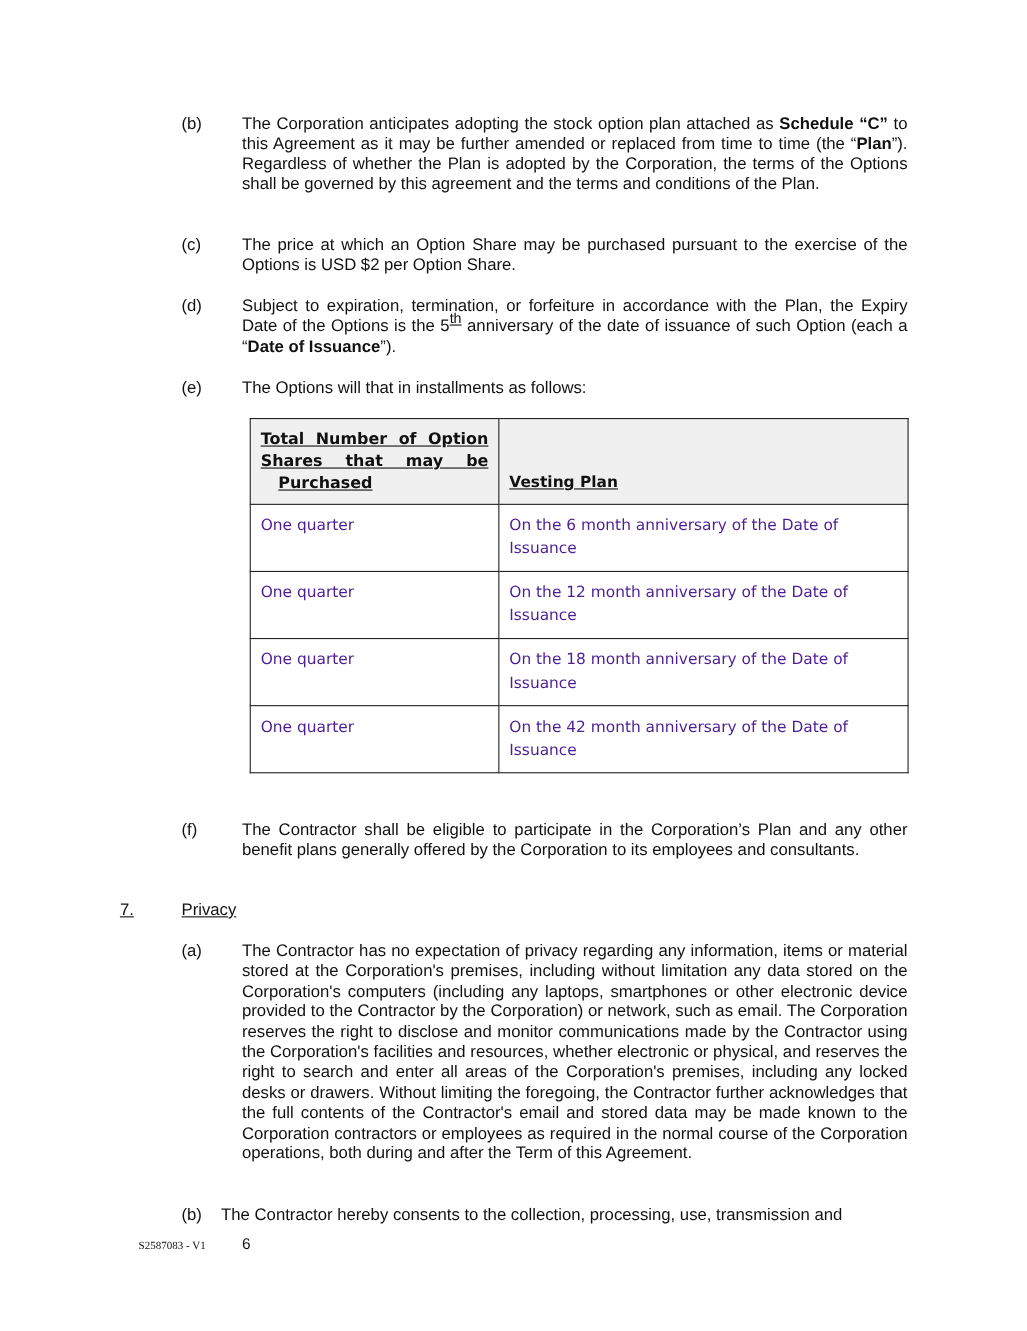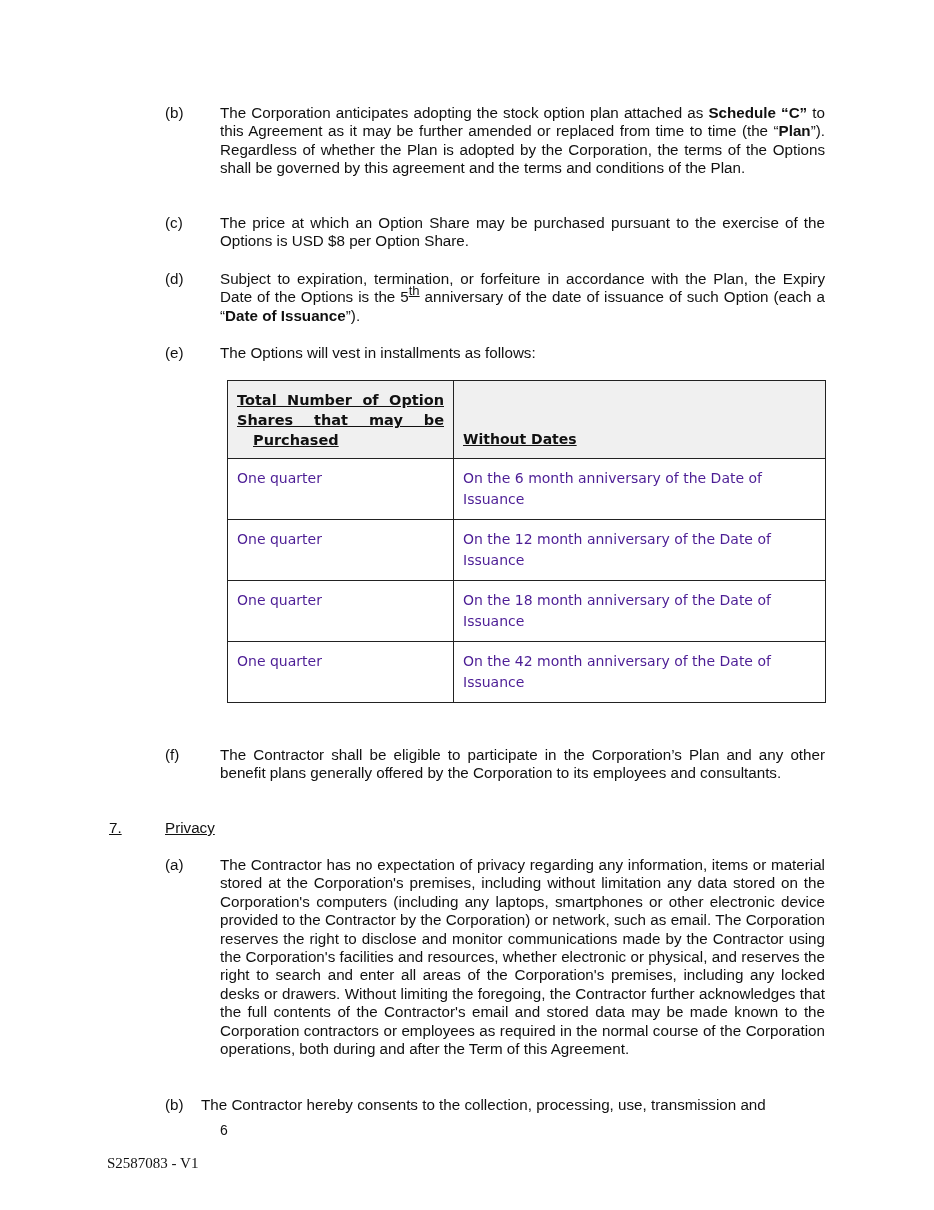--- a/index.html
+++ b/index.html
@@ -15,53 +15,53 @@
   .section .num { position: absolute; left: 0; text-decoration: underline; }
   .section .title { position: absolute; left: 56px; text-decoration: underline; white-space: nowrap; }
   table.vest { position: absolute; left: 227px; top: 380px; width: 599px; border-collapse: collapse;
                font-family: "DejaVu Sans", sans-serif; font-size: 14px; line-height: 21px; }
   table.vest td, table.vest th { border: 1px solid #222; vertical-align: top; padding: 9px 9px 8px 9px; text-align: left; }
   table.vest th { background: #f0f0f0; font-weight: bold; vertical-align: bottom; color: #111; }
   table.vest th.c1 { width: 207px; text-align: justify; text-align-last: justify; font-size: 14.5px; line-height: 20px; }
   table.vest th.c1 span.last { text-align-last: left; display: block; margin-left: 16px; }
   table.vest td { height: 43px; color: #4c1d95; }
   table.vest tr.head th { height: 60px; text-decoration: underline; }
-  .footer-id { position: absolute; left: 107px; top: 1127px; font-family: "Liberation Serif", serif; font-size: 15px; margin-top: 28px; }
+  .footer-id { position: absolute; left: 126px; top: 1127px; font-family: "Liberation Serif", serif; font-size: 10px; }
   .footer-page { position: absolute; left: 220px; top: 1122px; font-size: 14px; }
 </style>
 </head>
 <body>
 
 <div class="page">
 
   <div class="para" style="top:104px;">
     <span class="label">(b)</span>
     <div class="text"><span>The Corporation anticipates adopting the stock option plan attached as </span><b>Schedule “C”</b><span> to this Agreement as it may be further amended or replaced from time to time (the “</span><b>Plan</b><span>”). Regardless of whether the Plan is adopted by the Corporation, the terms of the Options shall be governed by this agreement and the terms and conditions of the Plan.</span></div>
   </div>
 
   <div class="para" style="top:214px;">
     <span class="label">(c)</span>
-    <div class="text">The price at which an Option Share may be purchased pursuant to the exercise of the Options is USD $8 per Option Share.</div>
+    <div class="text">The price at which an Option Share may be purchased pursuant to the exercise of the Options is USD $2 per Option Share.</div>
   </div>
 
   <div class="para" style="top:270px;">
     <span class="label">(d)</span>
     <div class="text"><span>Subject to expiration, termination, or forfeiture in accordance with the Plan, the Expiry Date of the Options is the 5</span><sup>th</sup><span> anniversary of the date of issuance of such Option (each a “</span><b>Date of Issuance</b><span>”).</span></div>
   </div>
 
   <div class="para" style="top:344px;">
     <span class="label">(e)</span>
-    <div class="text">The Options will vest in installments as follows:</div>
+    <div class="text">The Options will that in installments as follows:</div>
   </div>
 
   <table class="vest">
     <tbody>
         <tr class="head">
       <th class="c1"><span>Total Number of Option Shares that may be</span><span class="last">Purchased</span></th>
-      <th>Without Dates</th>
+      <th>Vesting Plan</th>
     </tr>
     <tr>
       <td>One quarter</td>
       <td>On the 6 month anniversary of the Date of Issuance</td>
     </tr>
     <tr>
       <td>One quarter</td>
       <td>On the 12 month anniversary of the Date of Issuance</td>
     </tr>
     <tr>

